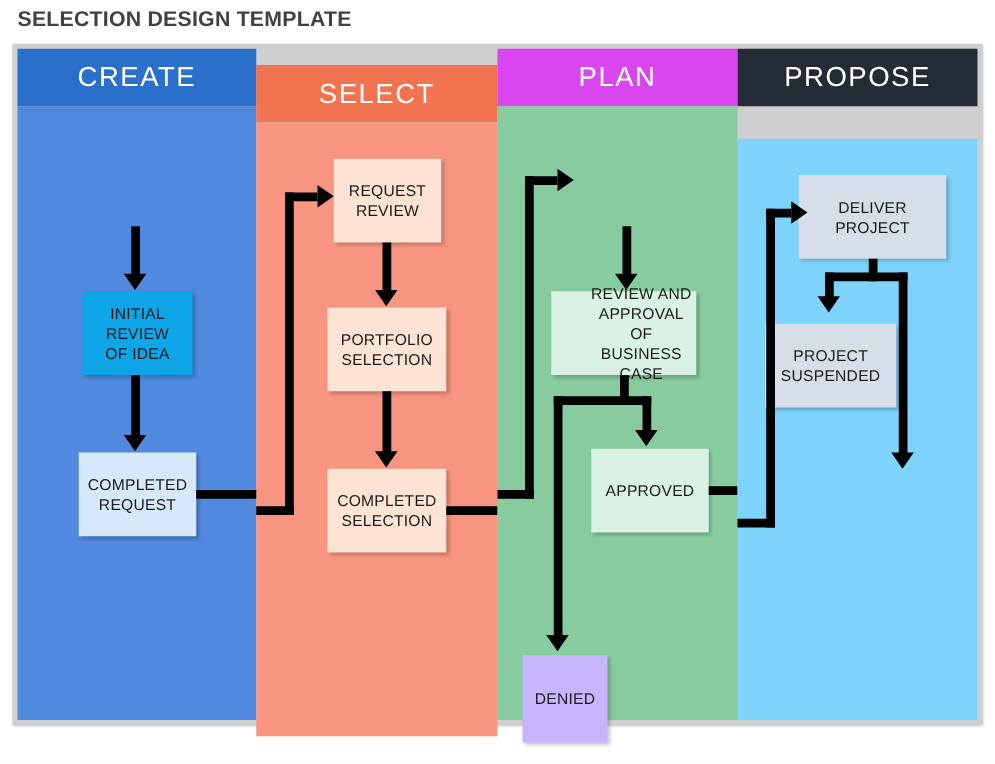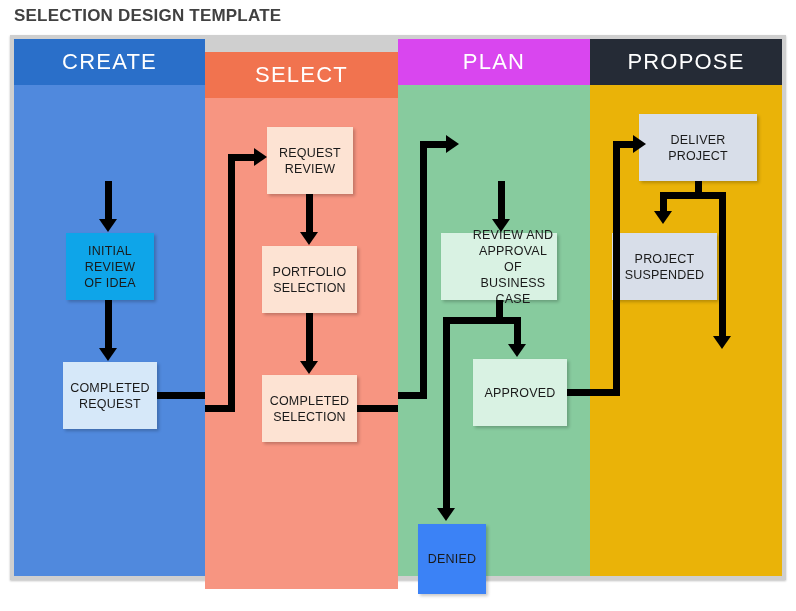--- a/index.html
+++ b/index.html
@@ -166,21 +166,21 @@
     </div>
     <div class="col-body" style="background:#87cb9e;">
 
 
       <div class="node" style="left:43px; top:148px; width:116px; height:67px; background:#d9f2e3;padding-left:30px;">REVIEW AND
 APPROVAL OF
 BUSINESS CASE</div>
 
       <div class="node" style="left:75px; top:274px; width:94px; height:67px; background:#d9f2e3;">APPROVED</div>
 
-      <div class="node" style="left:20px; top:439px; width:68px; height:70px; background:#3b82f6;">DENIED</div>
+      <div class="node" style="left:20px; top:439px; width:68px; height:70px; background:#c4b5fd;">DENIED</div>
 
       <div class="seg" style="left:0px; top:307px; width:29px; height:7px;"></div>
       <div class="seg" style="left:22px; top:56px; width:7px; height:258px;"></div>
       <div class="seg" style="left:22px; top:56px; width:26px; height:7px;"></div>
       <div class="arrow-right" style="left:48px; top:50px;"></div>
 
       <div class="seg" style="left:100px; top:96px; width:7px; height:39px;"></div>
       <div class="arrow-down" style="left:94px; top:134px;"></div>
 
       <div class="seg" style="left:98px; top:215px; width:7px; height:23px;"></div>
@@ -193,21 +193,21 @@
       <div class="arrow-down" style="left:39px; top:423px;"></div>
 
       <div class="seg" style="left:169px; top:304px; width:23px; height:7px;"></div>
     </div>
   </div>
 
   <div class="column" style="left:580px; width:192px;">
     <div class="col-head" style="background:#252b36;">
       <span>PROPOSE</span>
     </div>
-    <div class="col-body" style="background:#eab308;">
+    <div class="col-body" style="background:#7dd3fc;margin-top:26px;">
 
       <div class="node" style="left:49px; top:29px; width:118px; height:67px; background:#d8dee9;">DELIVER
 PROJECT</div>
 
       <div class="node" style="left:22px; top:148px; width:105px; height:67px; background:#d8dee9;">PROJECT
 SUSPENDED</div>
 
 
       <div class="seg" style="left:0px; top:304px; width:30px; height:7px;"></div>
       <div class="seg" style="left:23px; top:56px; width:7px; height:255px;"></div>

